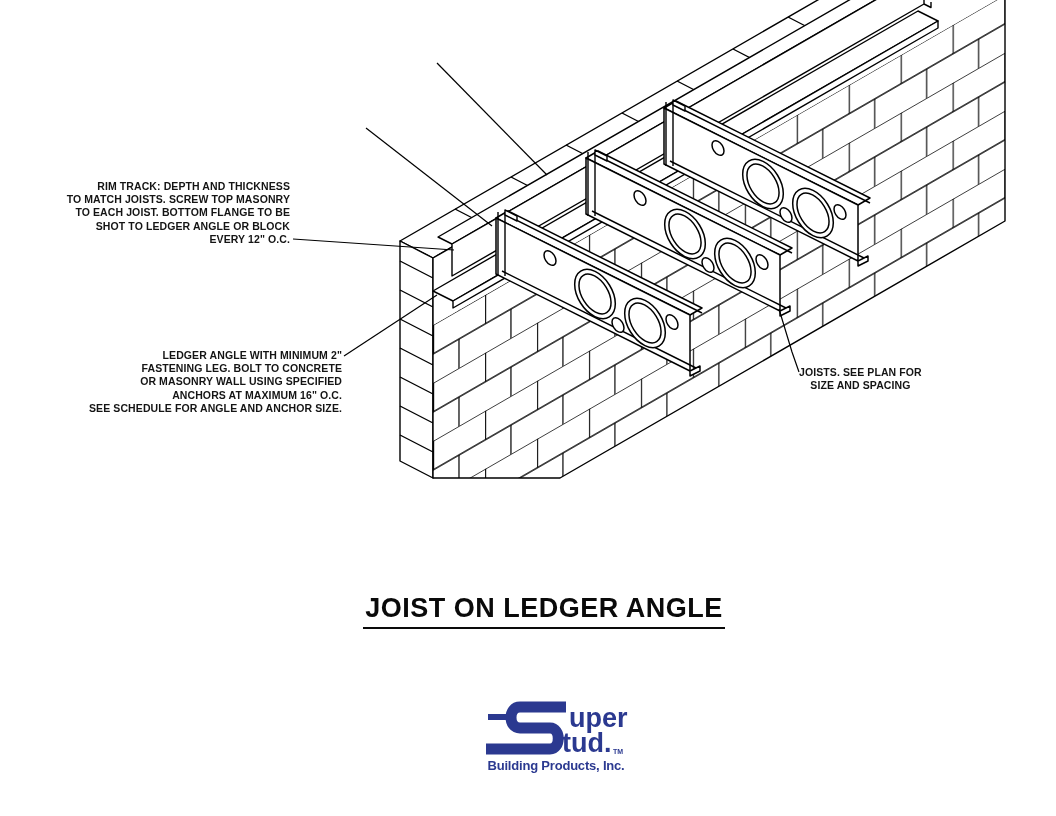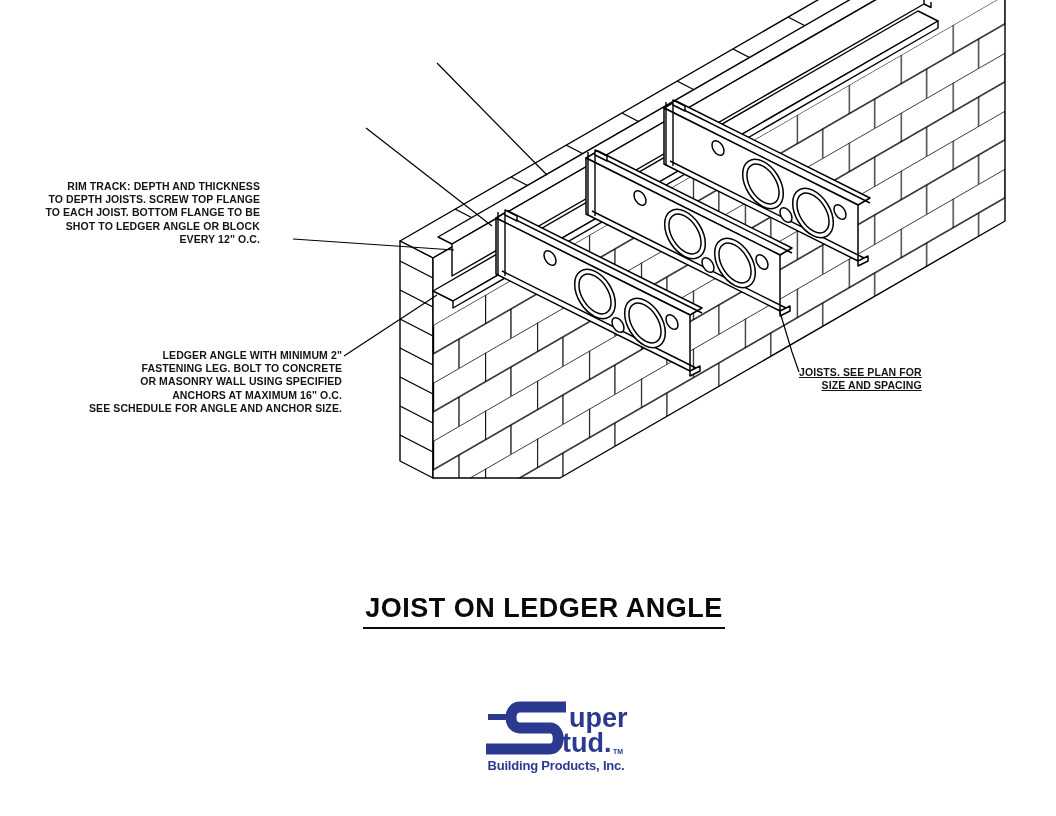--- a/index.html
+++ b/index.html
@@ -6,21 +6,21 @@
   .canvas{
     position:relative;width:1056px;height:816px;background:#ffffff;
     font-family:"Liberation Sans",sans-serif;overflow:hidden;
   }
   svg{position:absolute;left:0;top:0;}
   .ann{
     position:absolute;font-size:10.5px;line-height:13.2px;font-weight:bold;
     color:#141414;letter-spacing:0.1px;white-space:nowrap;
   }
   .ann.right{text-align:right;}
-  .ann.left{text-align:right;text-decoration:underline;}
+  .ann.left{text-align:center;}
   .title-wrap{
     position:absolute;left:16px;top:593px;width:1056px;text-align:center;
   }
   .title-text{
     display:inline-block;font-size:27px;font-weight:bold;letter-spacing:0.5px;
     color:#0a0a0a;border-bottom:2.5px solid #0a0a0a;padding:0 2px 3px 2px;
   }
 </style>
 </head>
 <body>
@@ -125,23 +125,23 @@
       <path d="M512,717 H488" fill="none" stroke="#2B3990" stroke-width="6"></path>
       <text x="569" y="727" font-size="27" font-weight="bold" fill="#2B3990" font-family="Liberation Sans, sans-serif">uper</text>
       <text x="562" y="752" font-size="27" font-weight="bold" fill="#2B3990" font-family="Liberation Sans, sans-serif">tud.</text>
       <text x="613" y="754" font-size="7" font-weight="bold" fill="#2B3990" font-family="Liberation Sans, sans-serif">TM</text>
       <text x="556" y="770" font-size="13" font-weight="bold" fill="#2B3990" text-anchor="middle" letter-spacing="-0.2" font-family="Liberation Sans, sans-serif">Building Products, Inc.</text>
     </g>
   </svg>
 
 
 
-  <div class="ann right" style="right:796px;top:180px;">
+  <div class="ann right" style="right:766px;top:180px;">
     <div>RIM TRACK: DEPTH AND THICKNESS</div>
-    <div>TO DEPTH JOISTS. SCREW TOP FLANGE</div>
+    <div>TO MATCH JOISTS. SCREW TOP MASONRY</div>
     <div>TO EACH JOIST. BOTTOM FLANGE TO BE</div>
     <div>SHOT TO LEDGER ANGLE OR BLOCK</div>
     <div>EVERY 12" O.C.</div>
   </div>
 
   <div class="ann right" style="right:714px;top:349px;">
     <div>LEDGER ANGLE WITH MINIMUM 2"</div>
     <div>FASTENING LEG. BOLT TO CONCRETE</div>
     <div>OR MASONRY WALL USING SPECIFIED</div>
     <div>ANCHORS AT MAXIMUM 16" O.C.</div>

